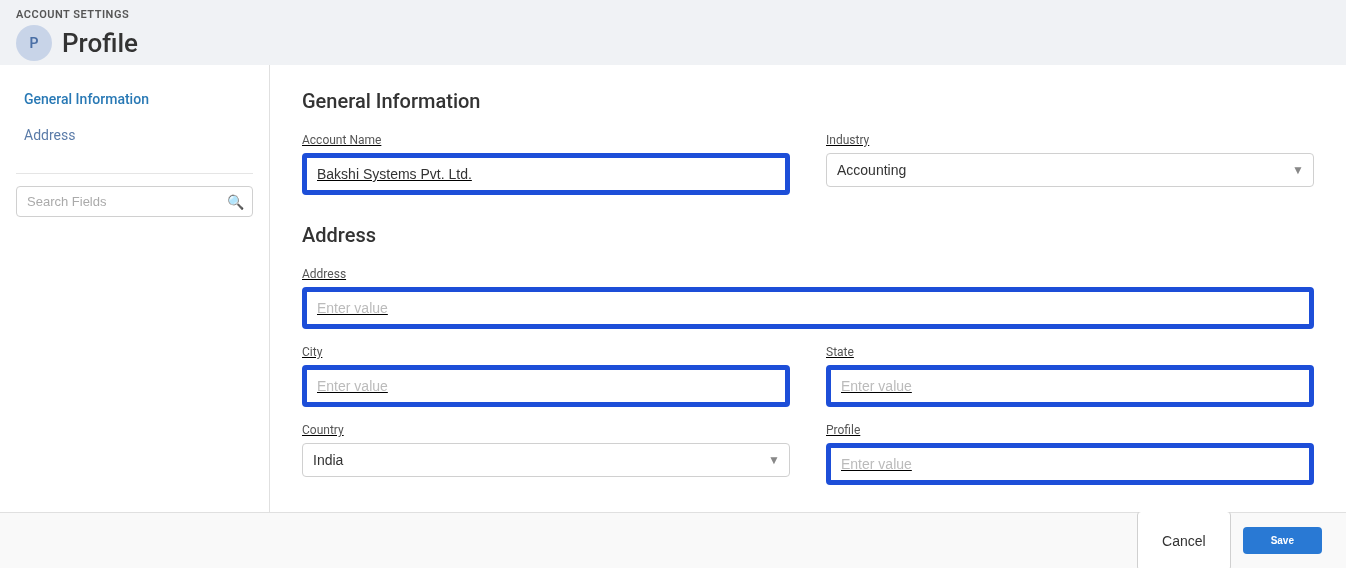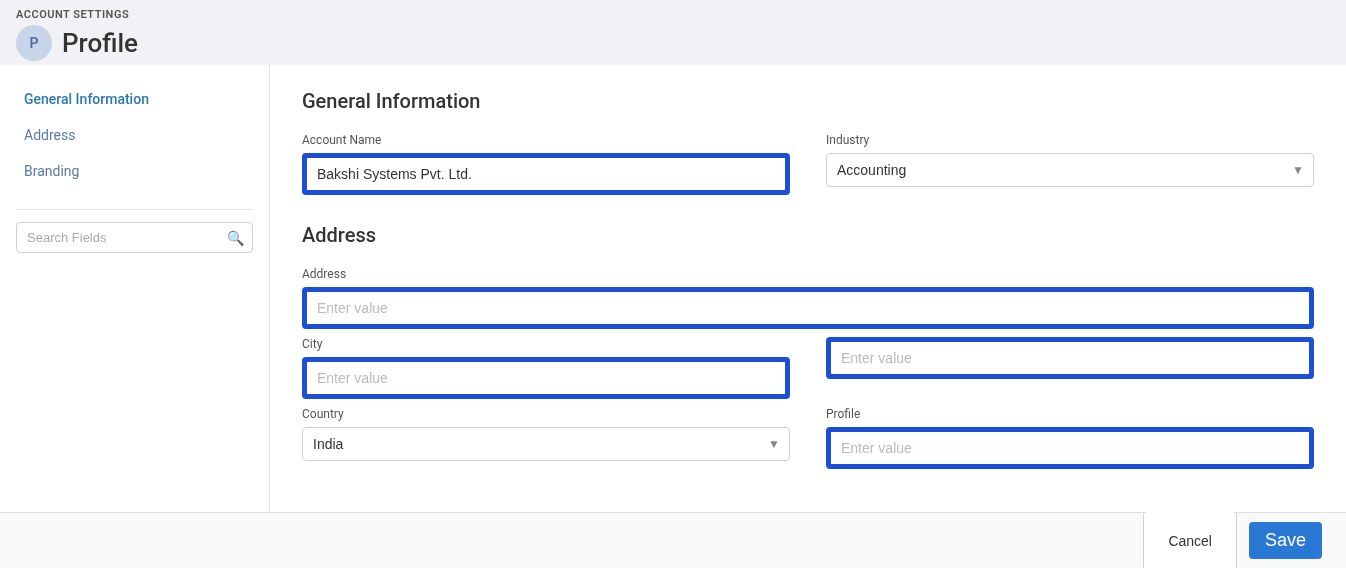--- a/index.html
+++ b/index.html
@@ -146,21 +146,22 @@
       margin-bottom: 20px;
     }
 
     .form-section {
       margin-bottom: 28px;
     }
 
     .form-row {
       display: flex;
       gap: 36px;
-      margin-bottom: 8px;
+      margin-bottom: 16px;
+      text-decoration: underline;
     }
 
     .form-group {
       display: flex;
       flex-direction: column;
       flex: 1;
     }
 
     .form-label {
       font-size: 12px;
@@ -226,28 +227,28 @@
       padding: 21px 24px;
       border: 1px solid #d0d0d0;
       border-radius: 4px;
       background: #fff;
       font-size: 14px;
       color: #333;
       cursor: pointer;
     }
 
     .btn-save {
-      padding: 8px 16px;
+      padding: 8px 28px;
       border: none;
       border-radius: 4px;
       background: #2979d4;
-      font-size: 18px;
+      font-size: 10px;
       color: #fff;
       cursor: pointer;
-      font-weight: 400;
+      font-weight: 700;
     }
   </style>
 </head>
 <body>
 
 <div class="page-wrapper">
 
   <div class="header">
     <div class="account-settings-label">ACCOUNT SETTINGS</div>
     <div class="profile-row">
@@ -255,21 +256,20 @@
       <div class="profile-title">Profile</div>
     </div>
   </div>
 
   <div class="main-content">
 
     <div class="sidebar">
       <nav class="sidebar-nav">
         <div class="sidebar-item active">General Information</div>
         <div class="sidebar-item">Address</div>
-        <div class="sidebar-item">Branding</div>
       </nav>
       <hr class="sidebar-divider">
       <div class="search-wrap">
         <input class="search-input" type="text" placeholder="Search Fields" style="">
         <span class="search-icon-wrap">🔍</span>
       </div>
     </div>
 
     <div class="right-panel">
 
@@ -304,20 +304,21 @@
             <label class="form-label">Address</label>
             <input class="form-input" type="text" placeholder="Enter value" style="">
           </div>
         </div>
         <div class="form-row">
           <div class="form-group">
             <label class="form-label">City</label>
             <input class="form-input" type="text" placeholder="Enter value" style="">
           </div>
           <div class="form-group">
+            <label class="form-label">State</label>
             <input class="form-input" type="text" placeholder="Enter value" style="">
           </div>
         </div>
         <div class="form-row">
           <div class="form-group">
             <label class="form-label">Country</label>
             <div class="form-select-wrap">
               <select class="form-select">
                 <option>India</option>
                 <option>USA</option>

